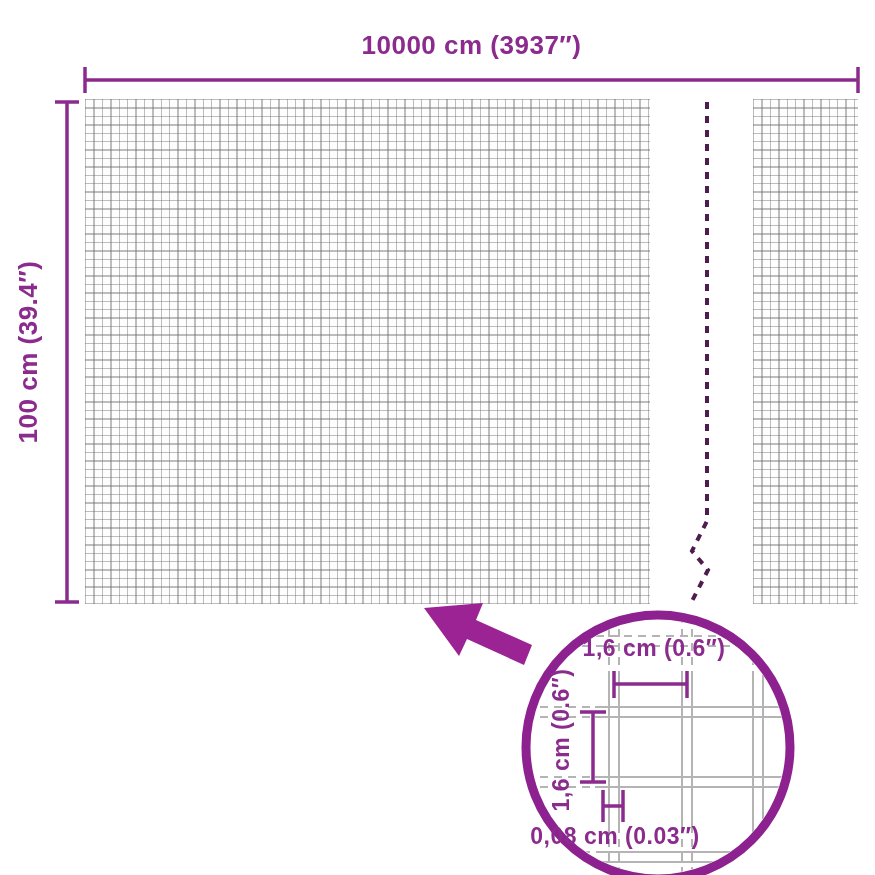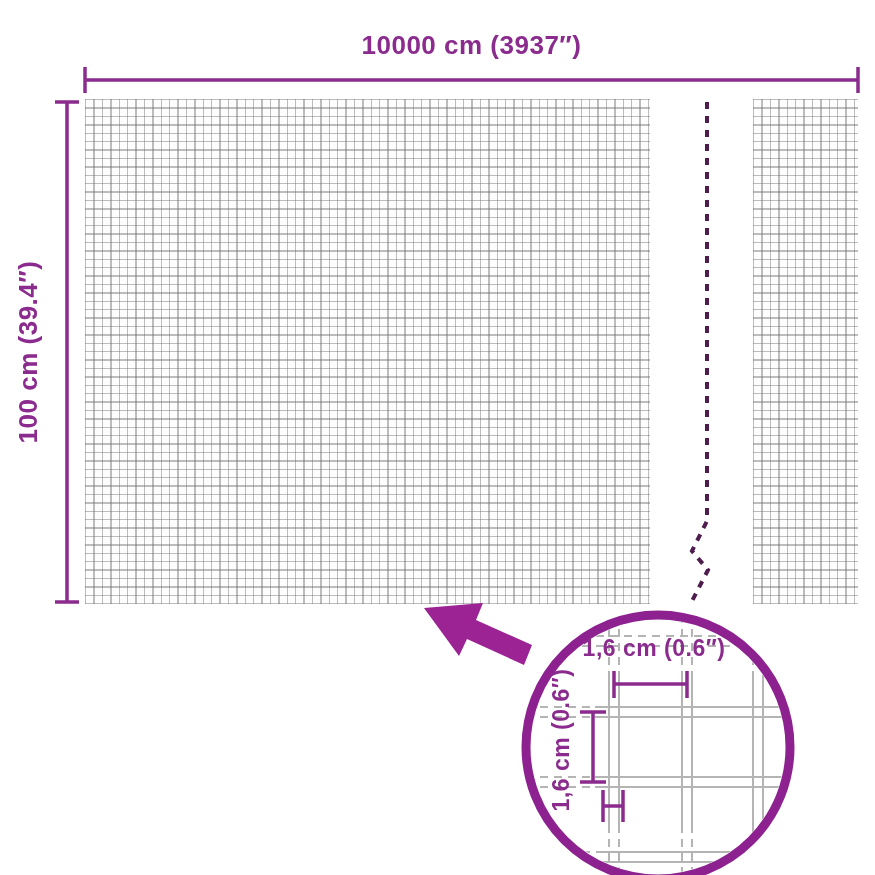--- a/index.html
+++ b/index.html
@@ -139,14 +139,15 @@
   <div class="rot-anchor height-anchor">
     <div class="label big">100 cm (39.4″)</div>
   </div>
 
   <div class="label small lens-top-label">1,6 cm (0.6″)</div>
 
   <div class="rot-anchor lens-left-anchor">
     <div class="label small">1,6 cm (0.6″)</div>
   </div>
 
+  <div class="label small lens-bottom-label">0,08 cm (0.03″)</div>
 
 </div>
 
 </body></html>

